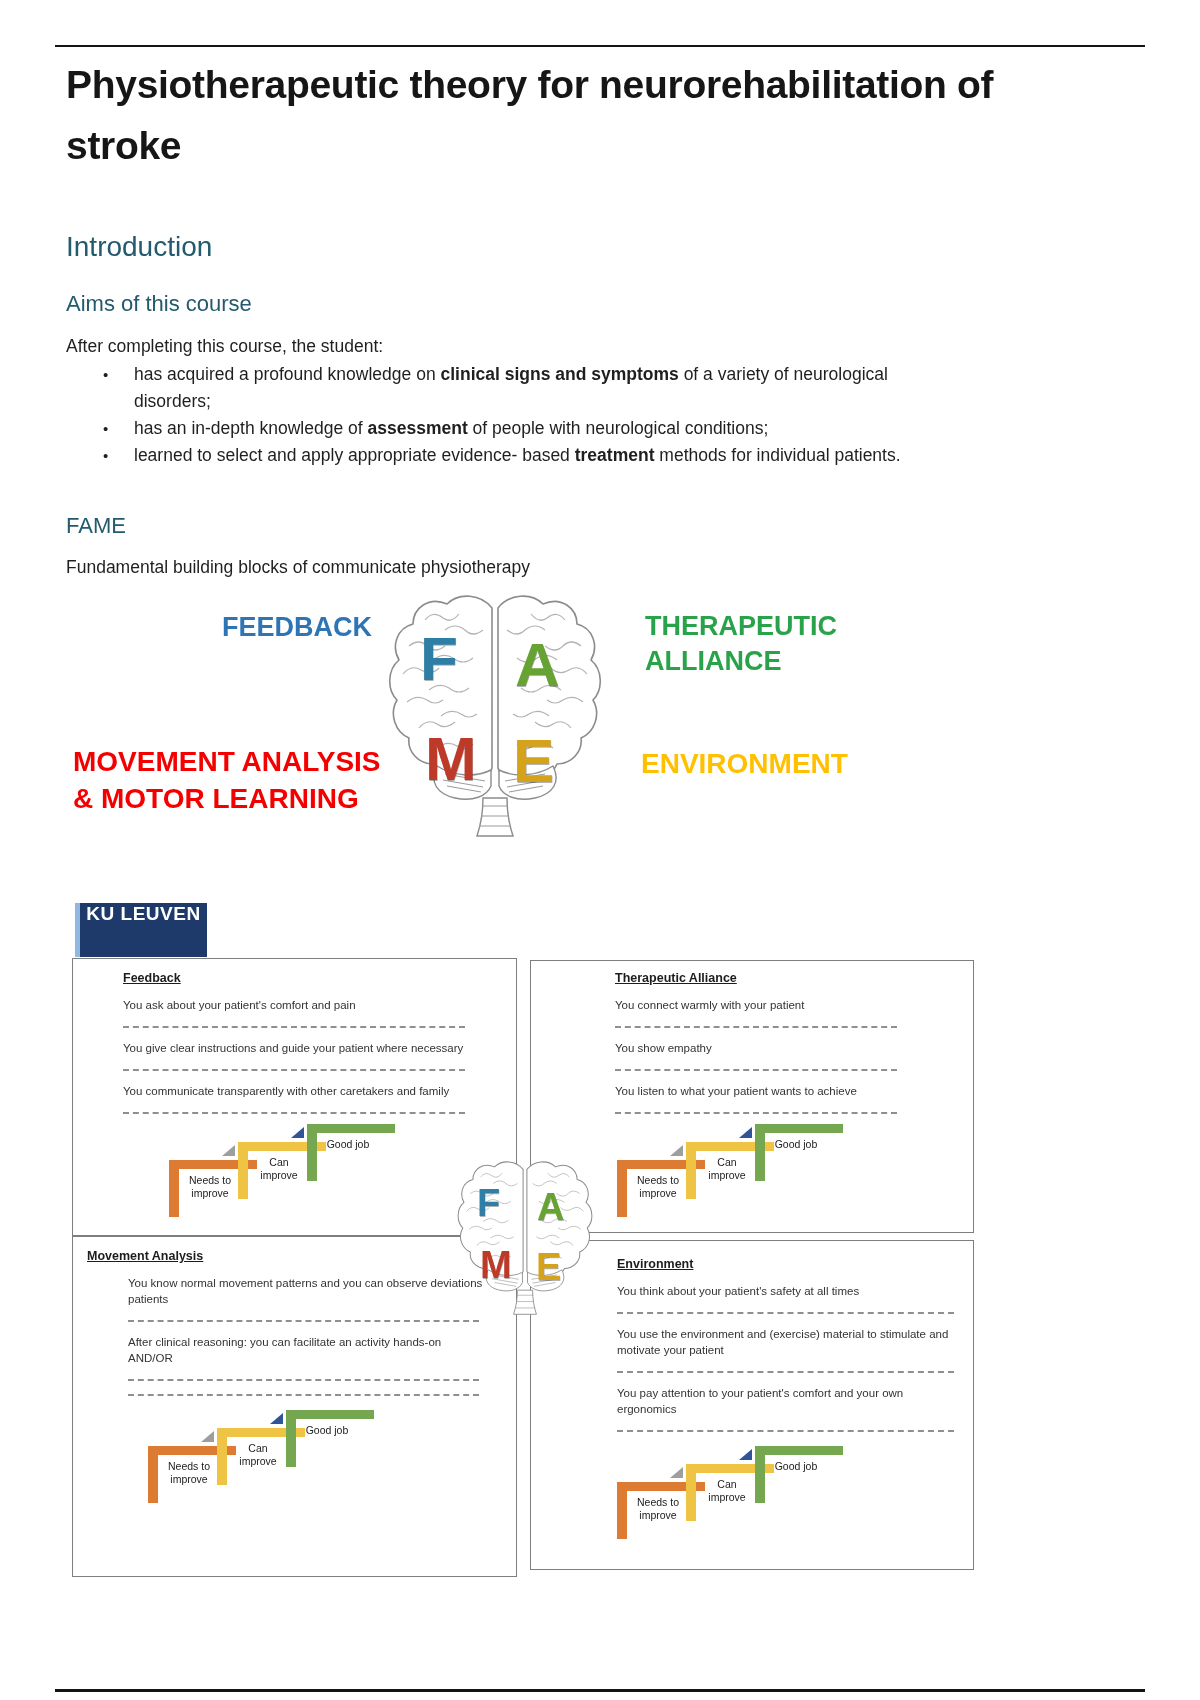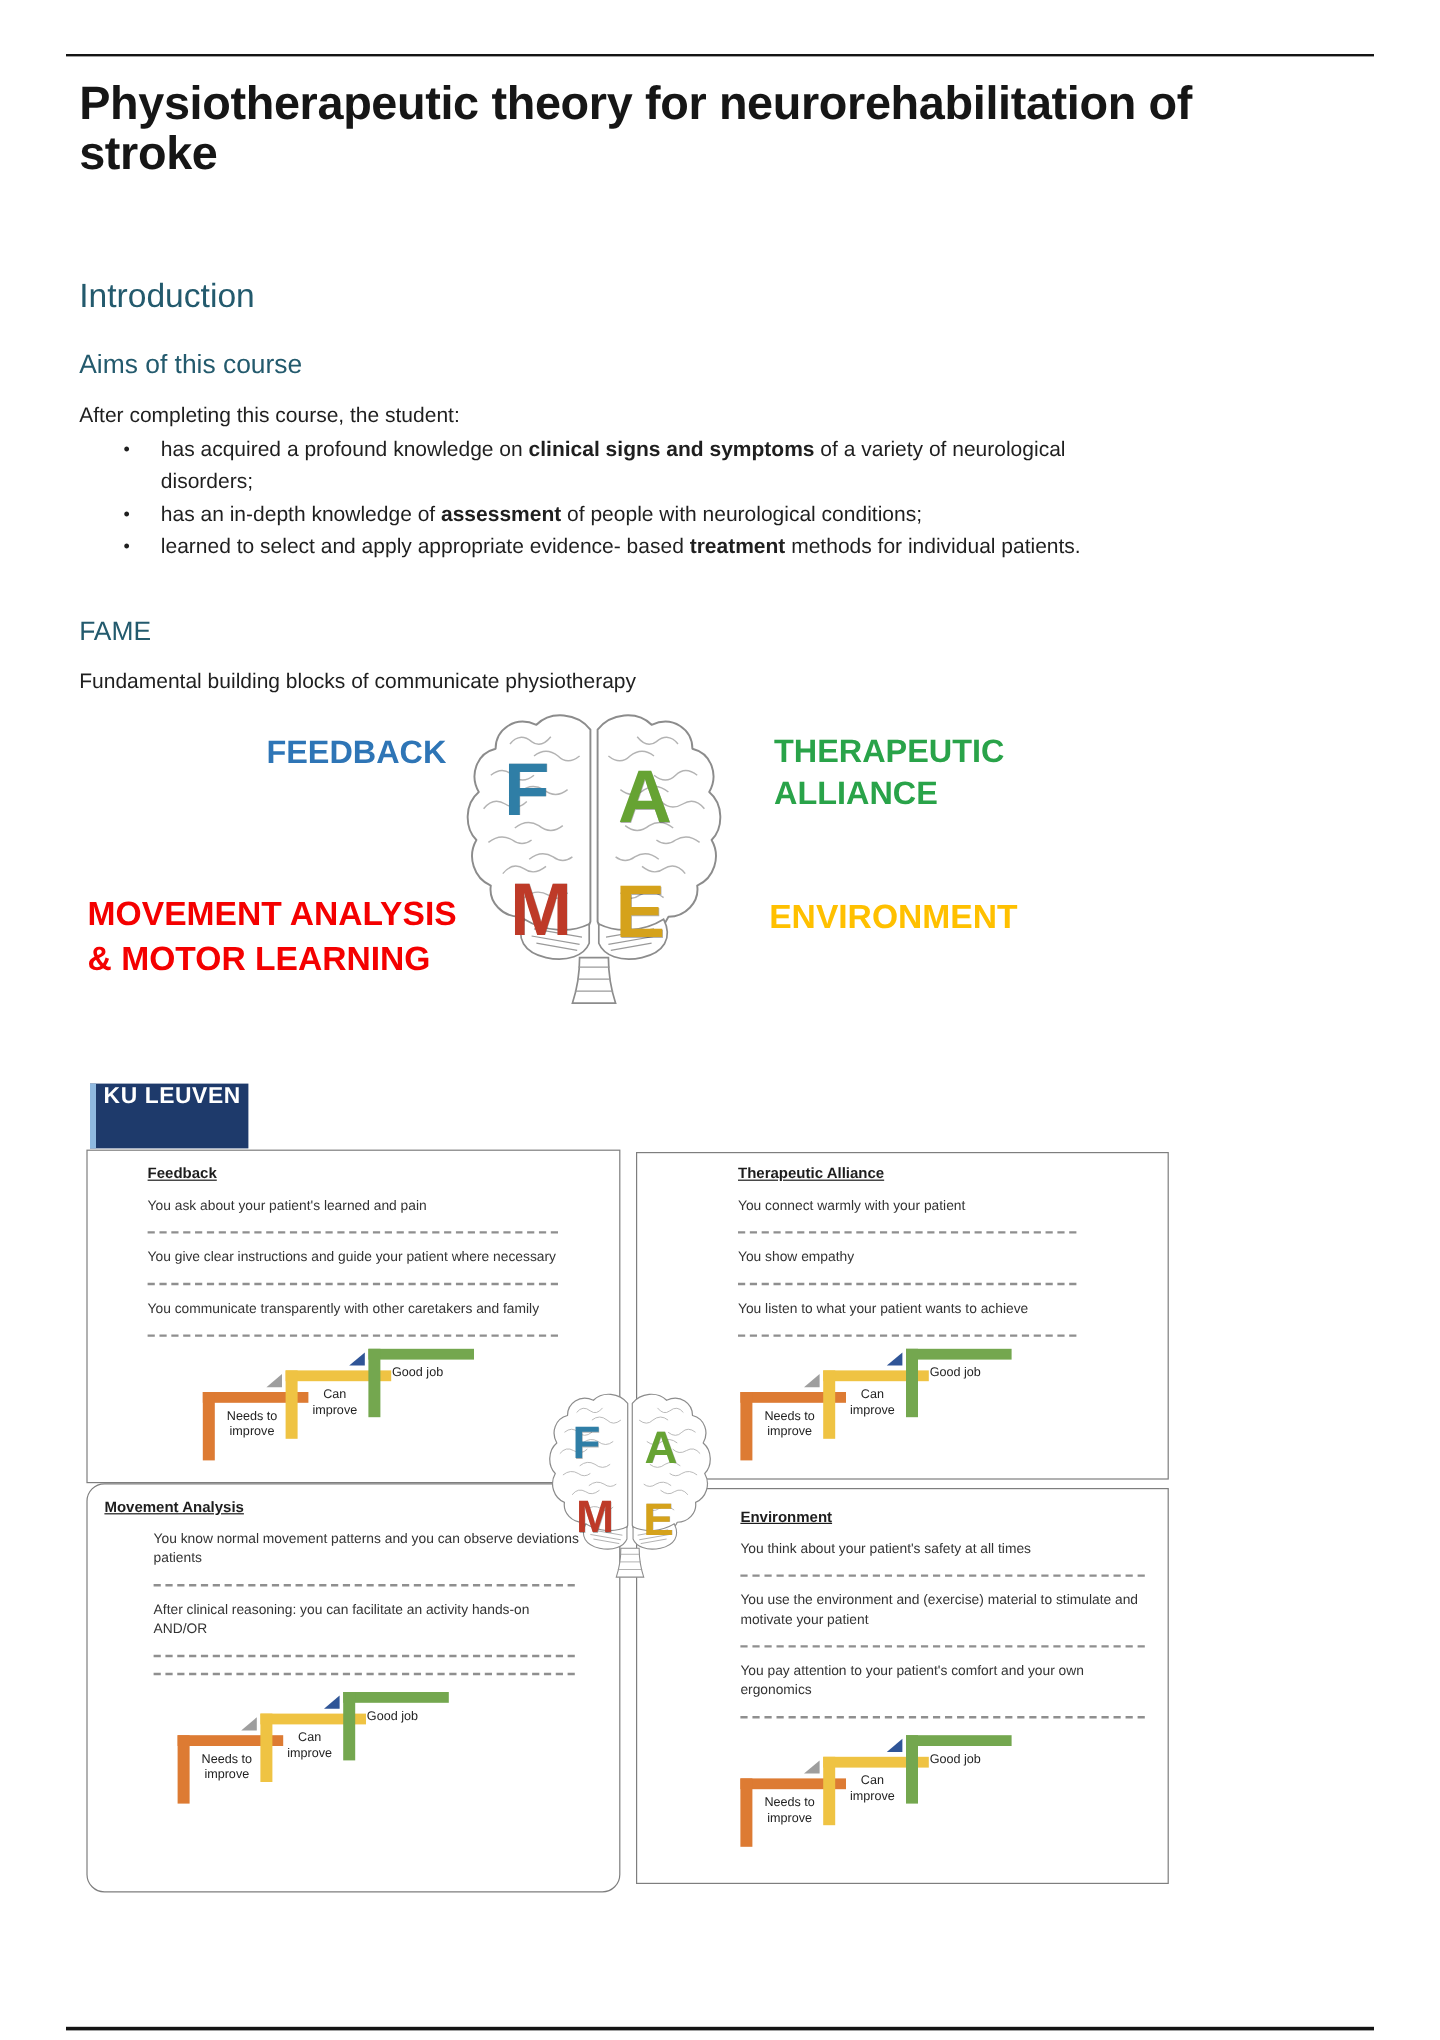--- a/index.html
+++ b/index.html
@@ -3,22 +3,22 @@
 <meta charset="utf-8">
 <style>
   html,body{margin:0;padding:0;background:#ffffff;}
   .page{position:relative;width:1200px;height:1700px;background:#ffffff;
         font-family:"Liberation Sans",sans-serif;overflow:hidden;}
 
   .rule{position:absolute;left:55px;width:1090px;background:#141414;}
   .rule-top{top:45px;height:2px;}
   .rule-bottom{top:1689px;height:3px;}
 
-  .doc-title{position:absolute;left:66px;top:66px;width:1010px;margin:0;
-             font-size:39px;line-height:42px;font-weight:600;color:#161616;letter-spacing:-0.3px;}
+  .doc-title{position:absolute;left:66px;top:54px;width:1010px;margin:0;
+             font-size:39px;line-height:61px;font-weight:600;color:#161616;letter-spacing:-0.3px;}
   .sec{position:absolute;left:66px;top:231px;margin:0;font-size:28px;font-weight:500;}
   .sub{position:absolute;left:66px;margin:0;font-size:22px;font-weight:500;}
   .sub-aims{top:291px;}
   .sub-fame{top:513px;}
   .body-text{position:absolute;left:66px;margin:0;font-size:17.5px;color:#1f1f1f;}
   .aims-intro{top:336px;}
   .fame-sub{top:557px;}
 
   .bullets{position:absolute;left:100px;top:361px;width:810px;margin:0;padding:0;
            list-style:none;font-size:17.5px;line-height:27px;color:#1f1f1f;}
@@ -51,21 +51,21 @@
 
   
   .ku-badge{position:absolute;left:75px;top:903px;width:132px;height:54px;
             display:flex;align-items:flex-start;justify-content:center;box-sizing:border-box;}
   .ku-badge span{color:#ffffff;font-weight:700;font-size:19px;letter-spacing:.5px;}
 
   
   .qbox{position:absolute;border:1.5px solid #7e7e7e;box-sizing:border-box;background:#ffffff;color:#333;}
   .q-feedback{left:72px;top:958px;width:445px;height:278px;padding:12px 44px 0 50px;}
   .q-alliance{left:530px;top:960px;width:444px;height:273px;padding:10px 70px 0 84px;}
-  .q-movement{left:72px;top:1236px;width:445px;height:341px;padding:12px 30px 0 55px;border-radius:15px;}
+  .q-movement{left:72px;top:1236px;width:445px;height:341px;padding:12px 30px 0 55px;}
   .q-environment{left:530px;top:1240px;width:444px;height:330px;padding:16px 12px 0 86px;}
   .q-title{font-size:12.5px;font-weight:700;text-decoration:underline;color:#1d1d1d;margin:0;}
   .q-item{font-size:11.5px;line-height:16px;margin-top:12px;color:#333;}
   .q-dash{border-top:2px dashed #8f8f8f;margin-top:13px;width:98%;}
   .q-movement .q-title{margin-left:-41px;}
 
   
   .stairs{position:relative;height:100px;width:216px;margin-top:10px;}
   .q-feedback .stairs{margin-left:46px;}
   .q-alliance .stairs{margin-left:2px;}
@@ -148,21 +148,21 @@
         <span class="letter letter-3" style="color: rgb(213, 162, 27); text-shadow: rgba(0, 0, 0, 0.3) 0.5px 0.5px 0px;">E</span>
       </div>
   </div>
 
   <div class="ku-badge" style="background: rgb(30, 58, 107); border-left: 5px solid rgb(143, 185, 224);">
     <span style="color: rgb(255, 255, 255);">KU LEUVEN</span>
   </div>
 
   <div class="qbox q-feedback" id="qbox-0">
       <div class="q-title">Feedback</div>
-      <div class="q-item">You ask about your patient's learned and pain</div>
+      <div class="q-item">You ask about your patient's comfort and pain</div>
       <div class="q-dash"></div>
       <div class="q-item">You give clear instructions and guide your patient where necessary</div>
       <div class="q-dash"></div>
       <div class="q-item">You communicate transparently with other caretakers and family</div>
       <div class="q-dash"></div>
       <div class="stairs">
         <div class="stair-step" style="left: 0px; top: 36px; border-color: rgb(221, 123, 51);">
           <div class="stair-label">Needs to improve</div>
         </div>
         <div class="stair-tri" style="left: 53px; top: 21px; border-bottom-color: rgb(158, 158, 158);"></div>

